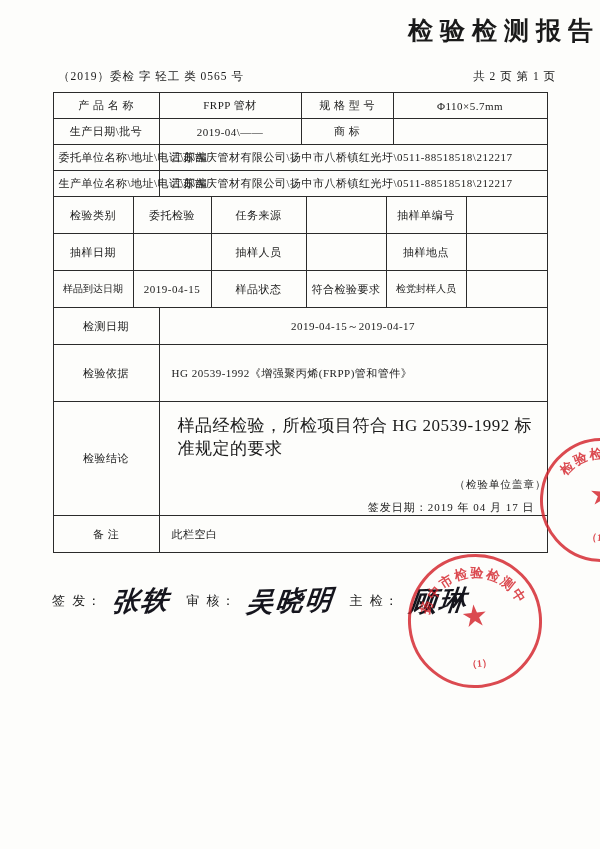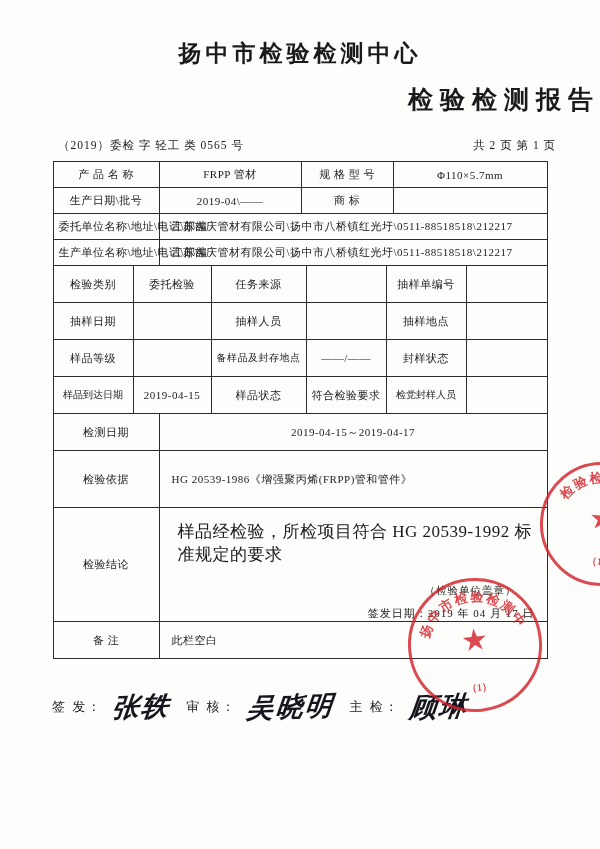--- a/index.html
+++ b/index.html
@@ -107,21 +107,20 @@
   }
   .issue-date {
     text-align: right;
     font-size: 11px;
     padding-right: 12px;
     letter-spacing: 1px;
   }
   .seal-note {
     text-align: right;
     font-size: 10.5px;
-    padding-right: 30px;
     letter-spacing: 1px;
     color: #222;
   }
   
   .stamp {
     position: absolute;
     border-radius: 50%;
     border: 3px solid #d4232b;
     color: #d4232b;
     pointer-events: none;
@@ -173,21 +172,20 @@
     font-size: 10px;
     font-weight: bold;
     color: #d4232b;
   }
 </style>
 </head>
 <body>
 
 <div class="page">
 
-  <div class="title1">扬中市检验检测中心</div>
   <div class="title2">检验检测报告</div>
 
   <div class="meta-row">
     <span>（2019）委检 字 轻工 类 0565 号</span>
     <span>共 2 页 第 1 页</span>
   </div>
 
   <table class="main">
     <colgroup>
       <col style="width:106px">
@@ -239,28 +237,20 @@
       </tr>
       <tr class="mid-row">
         <td class="lbl">抽样日期</td>
         <td class="val"></td>
         <td class="lbl">抽样人员</td>
         <td class="val"></td>
         <td class="lbl">抽样地点</td>
         <td class="val"></td>
       </tr>
       <tr class="mid-row">
-        <td class="lbl">样品等级</td>
-        <td class="val"></td>
-        <td class="lbl" style="font-size:10px">备样品及封存地点</td>
-        <td class="val">——/——</td>
-        <td class="lbl">封样状态</td>
-        <td class="val"></td>
-      </tr>
-      <tr class="mid-row">
         <td class="lbl" style="font-size:10px;letter-spacing:0">样品到达日期</td>
         <td class="val">2019-04-15</td>
         <td class="lbl">样品状态</td>
         <td class="val">符合检验要求</td>
         <td class="lbl" style="font-size:10px;letter-spacing:0">检党封样人员</td>
         <td class="val"></td>
       </tr>
     </tbody>
   </table>
 
@@ -269,21 +259,21 @@
       <col style="width:106px">
       <col style="width:388px">
     </colgroup>
     <tbody>
       <tr class="mid-row">
         <td class="lbl">检测日期</td>
         <td class="val">2019-04-15～2019-04-17</td>
       </tr>
       <tr>
         <td class="lbl tall">检验依据</td>
-        <td class="val-left tall">HG 20539-1986《增强聚丙烯(FRPP)管和管件》</td>
+        <td class="val-left tall">HG 20539-1992《增强聚丙烯(FRPP)管和管件》</td>
       </tr>
       <tr>
         <td class="lbl taller">检验结论</td>
         <td class="taller" style="position:relative;padding:0">
           <div style="padding:12px 0 0 18px; font-size:17px;">样品经检验，所检项目符合 HG 20539-1992 标准规定的要求</div>
           <div class="seal-note" style="margin-top:18px">（检验单位盖章）</div>
           <div class="issue-date" style="margin-top:8px">签发日期：2019 年 04 月 17 日</div>
         </td>
       </tr>
       <tr class="mid-row">

